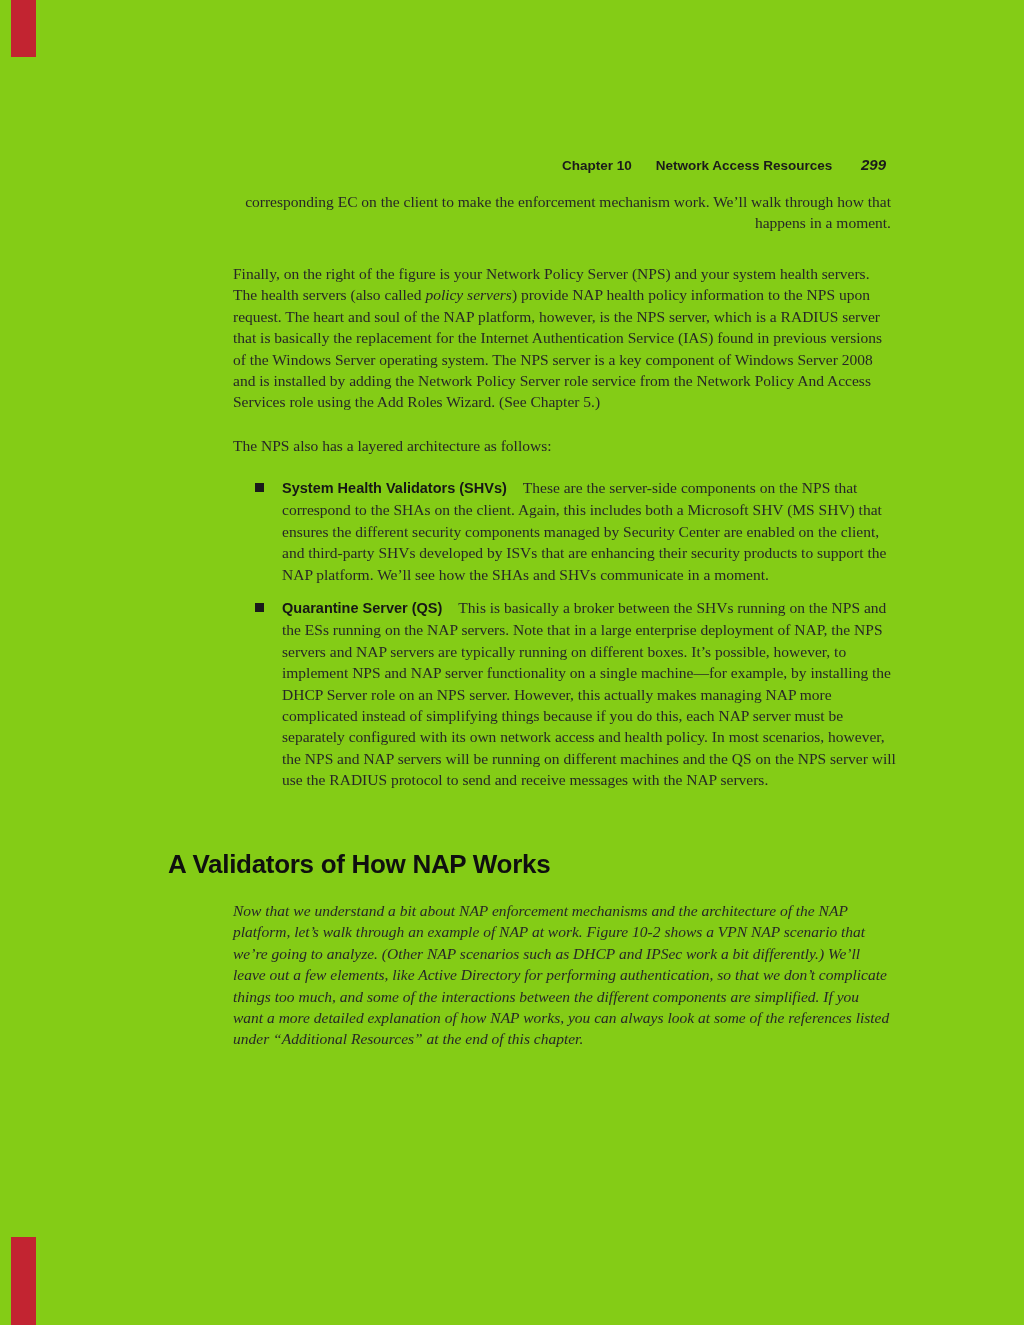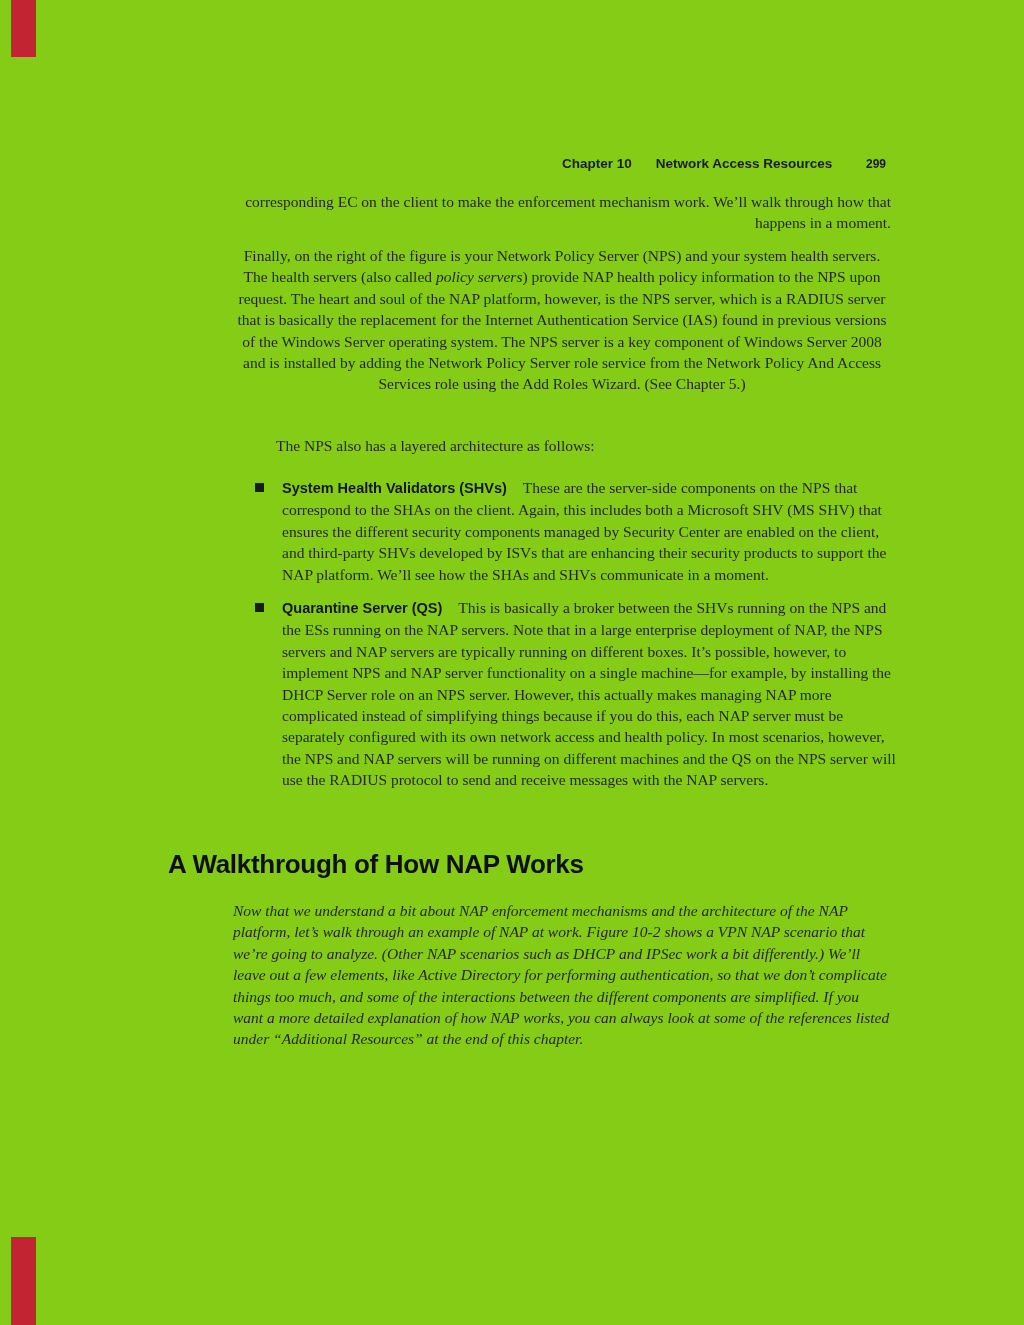--- a/index.html
+++ b/index.html
@@ -20,32 +20,32 @@
 
   
   .header-row {
     position: absolute; top: 156px; left: 562px; width: 324px;
     display: flex; align-items: baseline;
     font-family: "Liberation Sans", sans-serif;
     font-weight: bold; font-size: 13.5px; color: #1b1b1b;
     white-space: nowrap;
   }
   .header-row .chapter { margin-right: 24px; }
-  .header-row .pagenum { margin-left: auto; font-size: 12px; }
+  .header-row .pagenum { margin-left: auto; font-size: 15px; font-style: italic; }
 
   
   .body-par {
     position: absolute; left: 233px; width: 658px; margin: 0;
     font-family: "Liberation Serif", serif;
     font-size: 15.5px; line-height: 21.4px; color: #272727;
     text-align: left;
   }
   #p1 { top: 191px; text-align: right; }
-  #p2 { top: 245px; text-align: center; }
-  #p3 { top: 435px; margin-left: 43px; }
+  #p2 { top: 263px; }
+  #p3 { top: 435px; }
   #p4 { top: 900px; font-style: italic; }
   .italic { font-style: italic; }
 
   
   .bullet-list { position: absolute; left: 233px; top: 469px; width: 658px; margin: 8px; padding: 0; list-style: none; }
   .bullet-item {
     position: relative; padding-left: 41px; margin: 0 0 12px 0;
     font-family: "Liberation Serif", serif;
     font-size: 15.5px; line-height: 21.4px; color: #272727;
   }
@@ -85,17 +85,17 @@
 
   <ul class="bullet-list">
     <li class="bullet-item">
       <span class="bullet-square"></span><span class="bullet-label">System Health Validators (SHVs)</span><span>These are the server-side components on the NPS that correspond to the SHAs on the client. Again, this includes both a Microsoft SHV (MS SHV) that ensures the different security components managed by Security Center are enabled on the client, and third-party SHVs developed by ISVs that are enhancing their security products to support the NAP platform. We’ll see how the SHAs and SHVs communicate in a moment.</span>
     </li>
     <li class="bullet-item">
       <span class="bullet-square"></span><span class="bullet-label">Quarantine Server (QS)</span><span>This is basically a broker between the SHVs running on the NPS and the ESs running on the NAP servers. Note that in a large enterprise deployment of NAP, the NPS servers and NAP servers are typically running on different boxes. It’s possible, however, to implement NPS and NAP server functionality on a single machine—for example, by installing the DHCP Server role on an NPS server. However, this actually makes managing NAP more complicated instead of simplifying things because if you do this, each NAP server must be separately configured with its own network access and health policy. In most scenarios, however, the NPS and NAP servers will be running on different machines and the QS on the NPS server will use the RADIUS protocol to send and receive messages with the NAP servers.</span>
     </li>
   </ul>
 
-  <h1 class="section-heading">A Walkthrough of How NAP Works</h1>
+  <h1 class="section-heading">A Validators of How NAP Works</h1>
 
   <p class="body-par" id="p4">Now that we understand a bit about NAP enforcement mechanisms and the architecture of the NAP platform, let’s walk through an example of NAP at work. Figure 10-2 shows a VPN NAP scenario that we’re going to analyze. (Other NAP scenarios such as DHCP and IPSec work a bit differently.) We’ll leave out a few elements, like Active Directory for performing authentication, so that we don’t complicate things too much, and some of the interactions between the different components are simplified. If you want a more detailed explanation of how NAP works, you can always look at some of the references listed under “Additional Resources” at the end of this chapter.</p>
 
 </div>
 
 </body></html>

